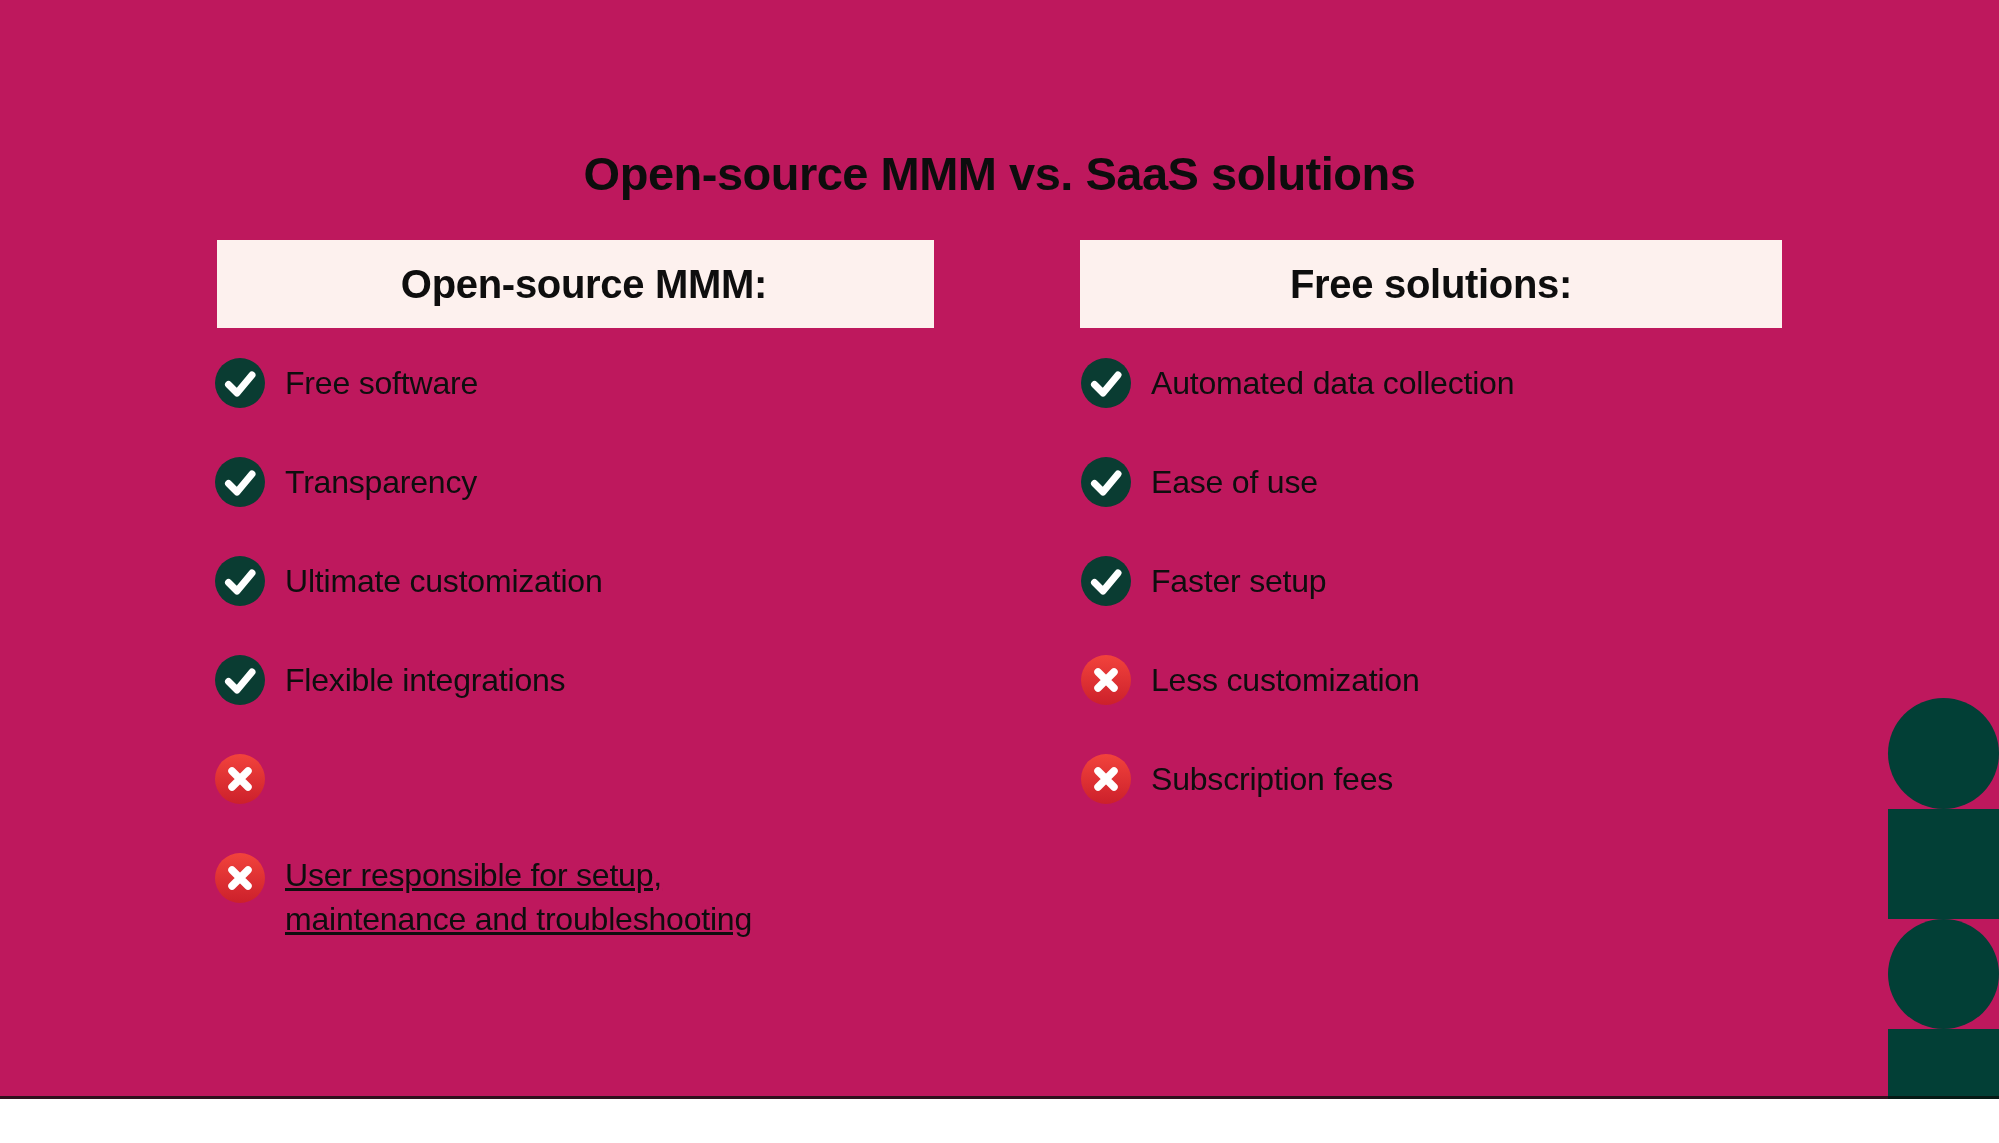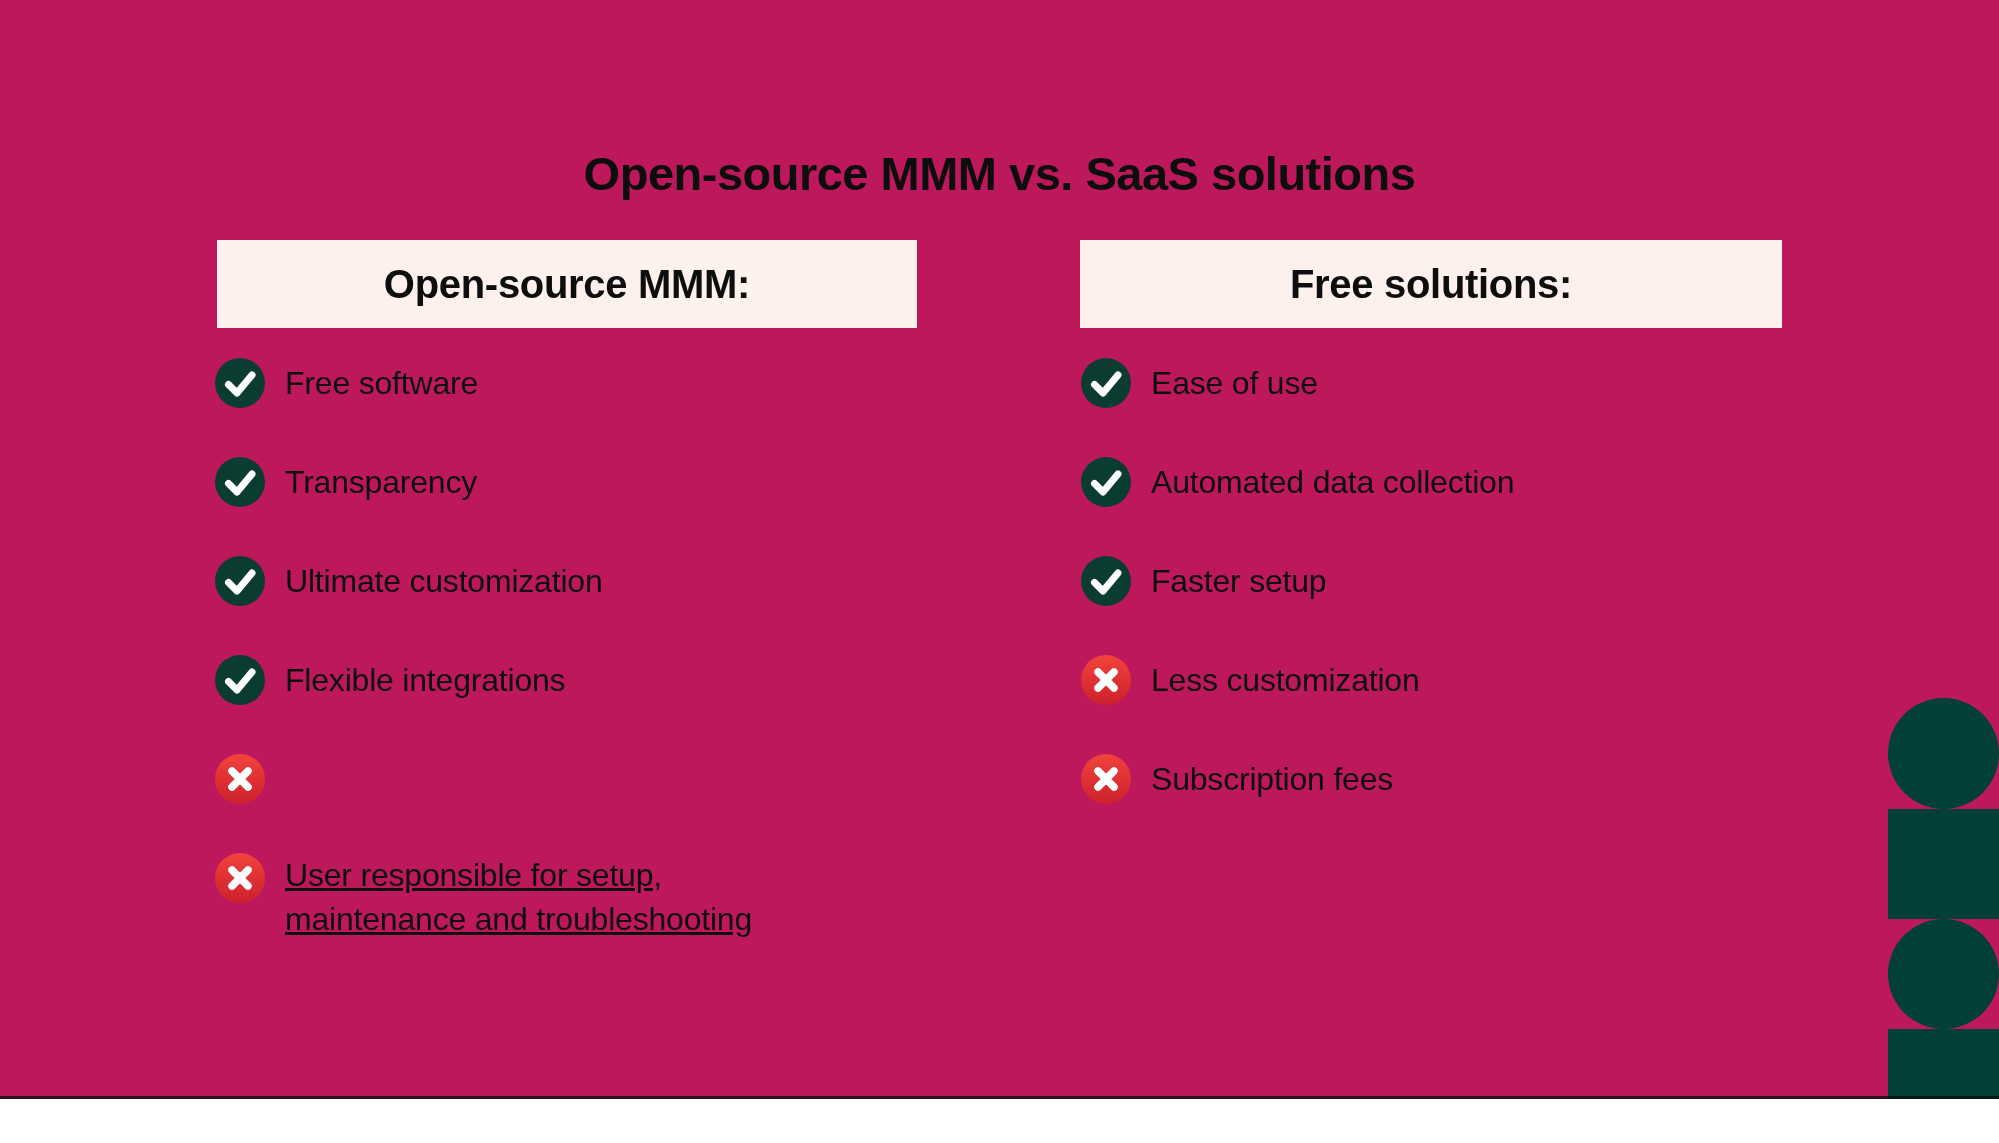--- a/index.html
+++ b/index.html
@@ -31,21 +31,21 @@
     top: 240px;
     height: 88px;
     background: #fdf1ee;
     display: flex;
     align-items: center;
     justify-content: center;
     font-size: 40px;
     font-weight: bold;
     letter-spacing: -0.3px;
   }
-  .header-box.left  { left: 217px;  width: 700px; }
+  .header-box.left  { left: 217px;  width: 700px; padding-left: 17px; }
   .header-box.right { left: 1080px; width: 702px; }
 
   .list {
     position: absolute;
     top: 358px;
     display: flex;
     flex-direction: column;
     gap: 49px;
   }
   .list.left  { left: 215px; }
@@ -169,27 +169,27 @@
         </svg>
       <span class="label">User responsible for setup, maintenance and troubleshooting</span>
     </div>
   </div>
 
   <div class="list right">
     <div class="row">
       <svg class="icon" viewBox="0 0 50 50">
           <use href="#check-glyph"></use>
         </svg>
+      <span class="label">Automated data collection</span>
+    </div>
+    <div class="row">
+      <svg class="icon" viewBox="0 0 50 50">
+          <use href="#check-glyph"></use>
+        </svg>
       <span class="label">Ease of use</span>
-    </div>
-    <div class="row">
-      <svg class="icon" viewBox="0 0 50 50">
-          <use href="#check-glyph"></use>
-        </svg>
-      <span class="label">Automated data collection</span>
     </div>
     <div class="row">
       <svg class="icon" viewBox="0 0 50 50">
           <use href="#check-glyph"></use>
         </svg>
       <span class="label">Faster setup</span>
     </div>
     <div class="row">
       <svg class="icon" viewBox="0 0 50 50">
           <use href="#cross-glyph"></use>

